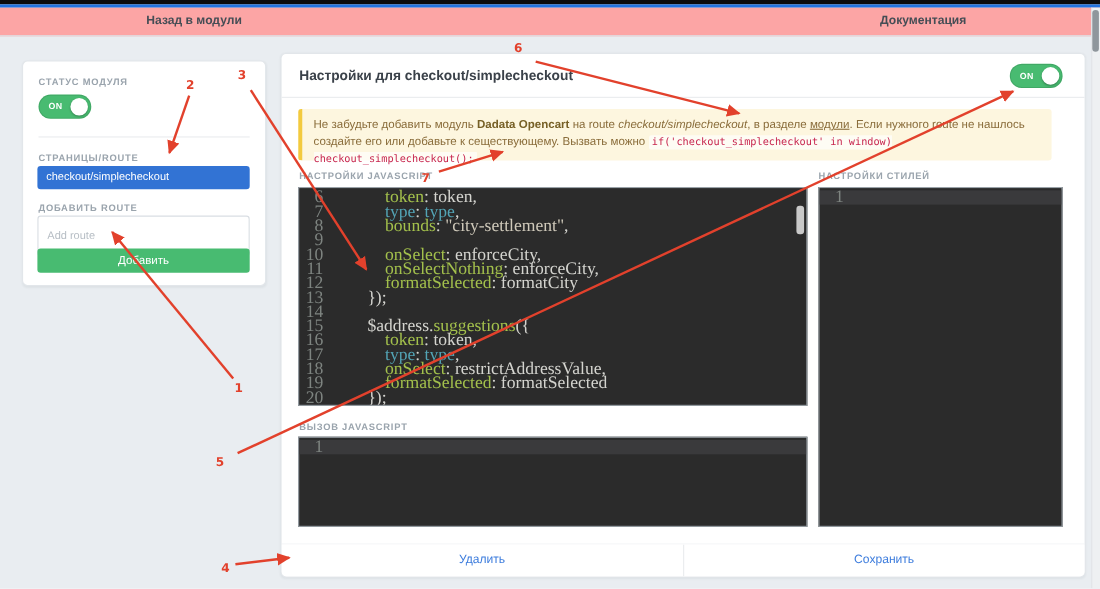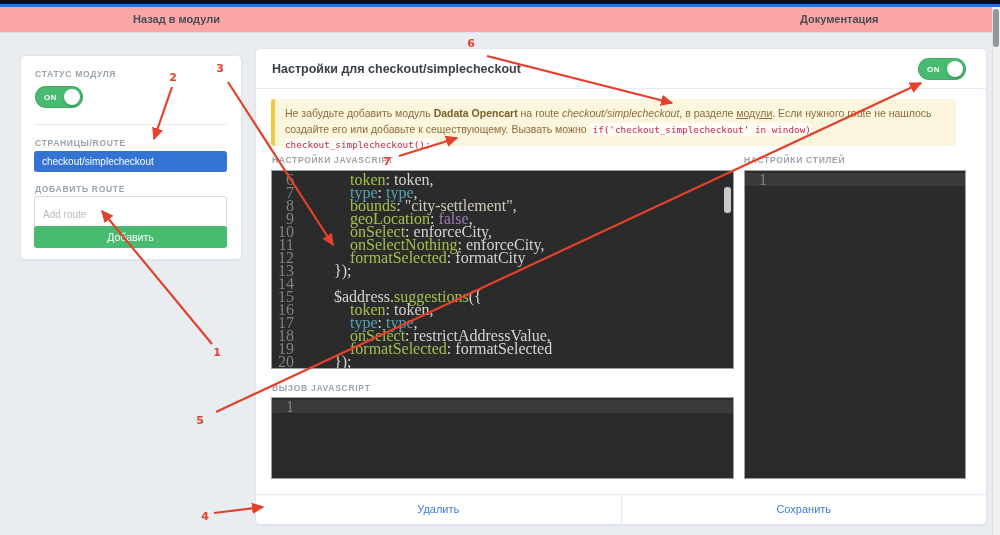--- a/index.html
+++ b/index.html
@@ -150,21 +150,20 @@
         <div class="cm-line">
           <span class="gutter">7</span>
           <span class="code"><span>        </span><span class="tk-k">type</span><span>: </span><span class="tk-k">type</span><span>,</span></span>
         </div>
         <div class="cm-line">
           <span class="gutter">8</span>
           <span class="code"><span>        </span><span class="tk-p">bounds</span><span>: </span><span class="tk-s">"city-settlement"</span><span>,</span></span>
         </div>
         <div class="cm-line">
           <span class="gutter">9</span>
-          <span class="code"><span>        </span><span class="tk-p">geoLocation</span><span>: </span><span class="tk-b">false</span><span>,</span></span>
         </div>
         <div class="cm-line">
           <span class="gutter">10</span>
           <span class="code"><span>        </span><span class="tk-p">onSelect</span><span>: </span><span>enforceCity</span><span>,</span></span>
         </div>
         <div class="cm-line">
           <span class="gutter">11</span>
           <span class="code"><span>        </span><span class="tk-p">onSelectNothing</span><span>: </span><span>enforceCity</span><span>,</span></span>
         </div>
         <div class="cm-line">

